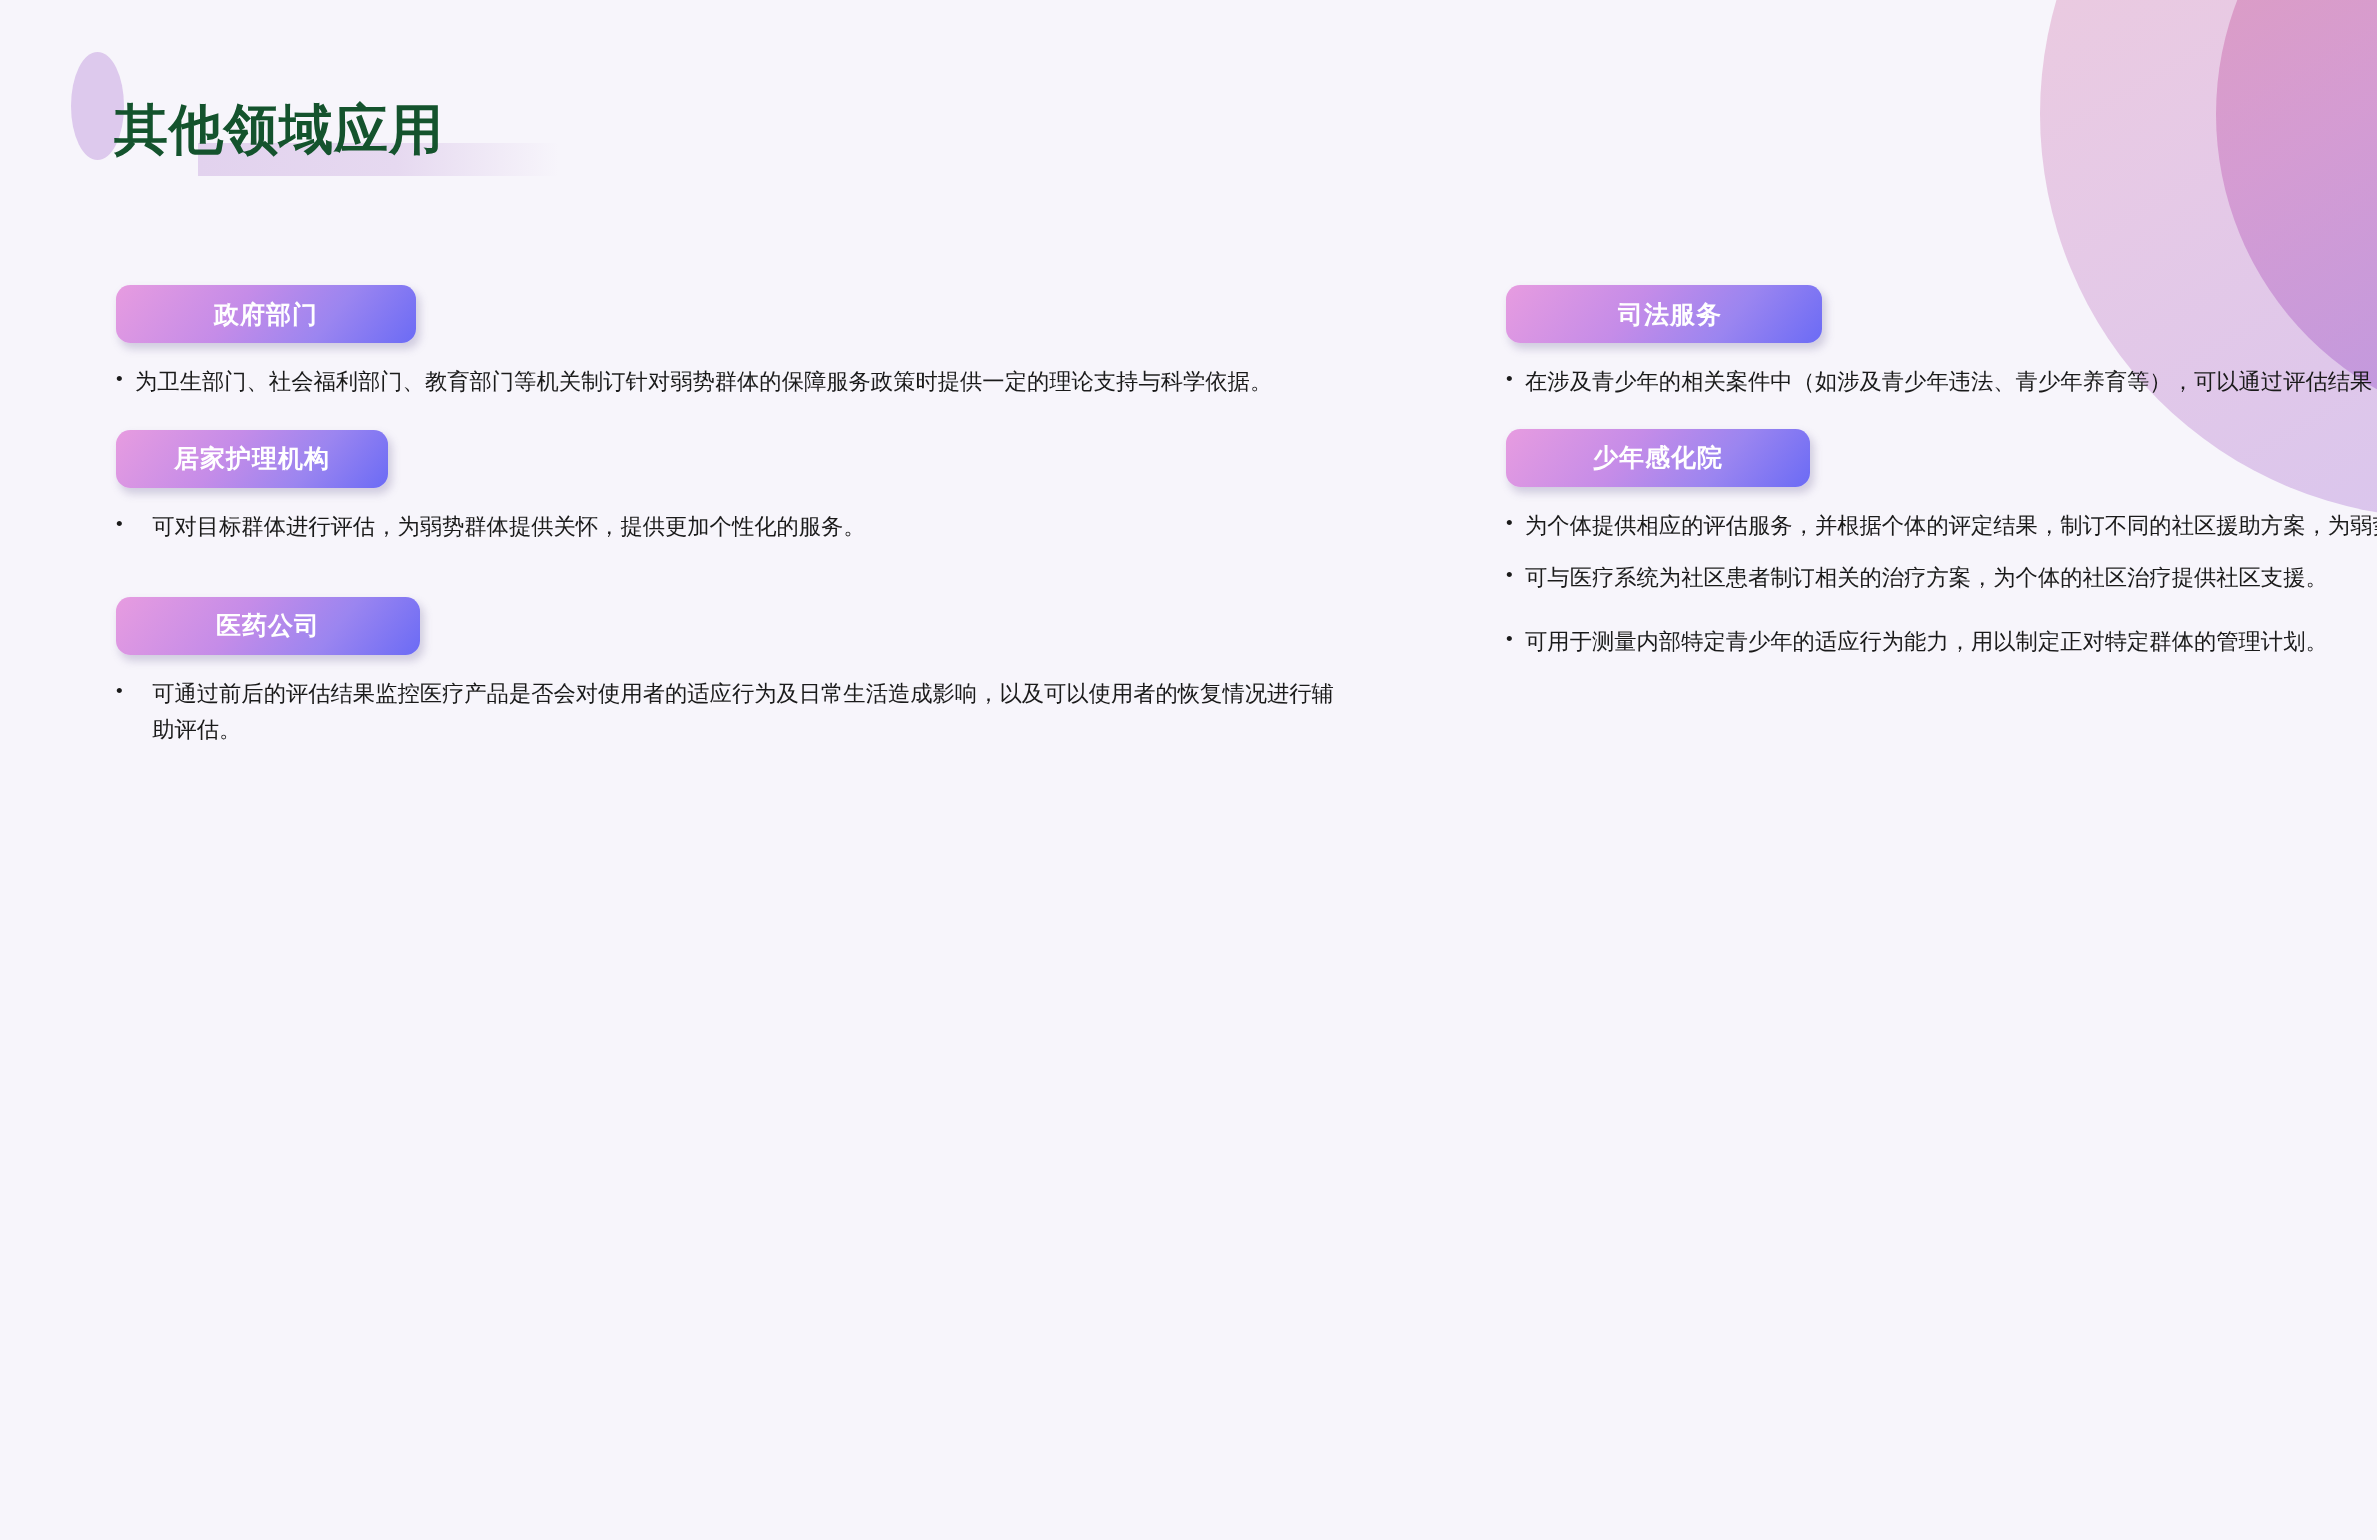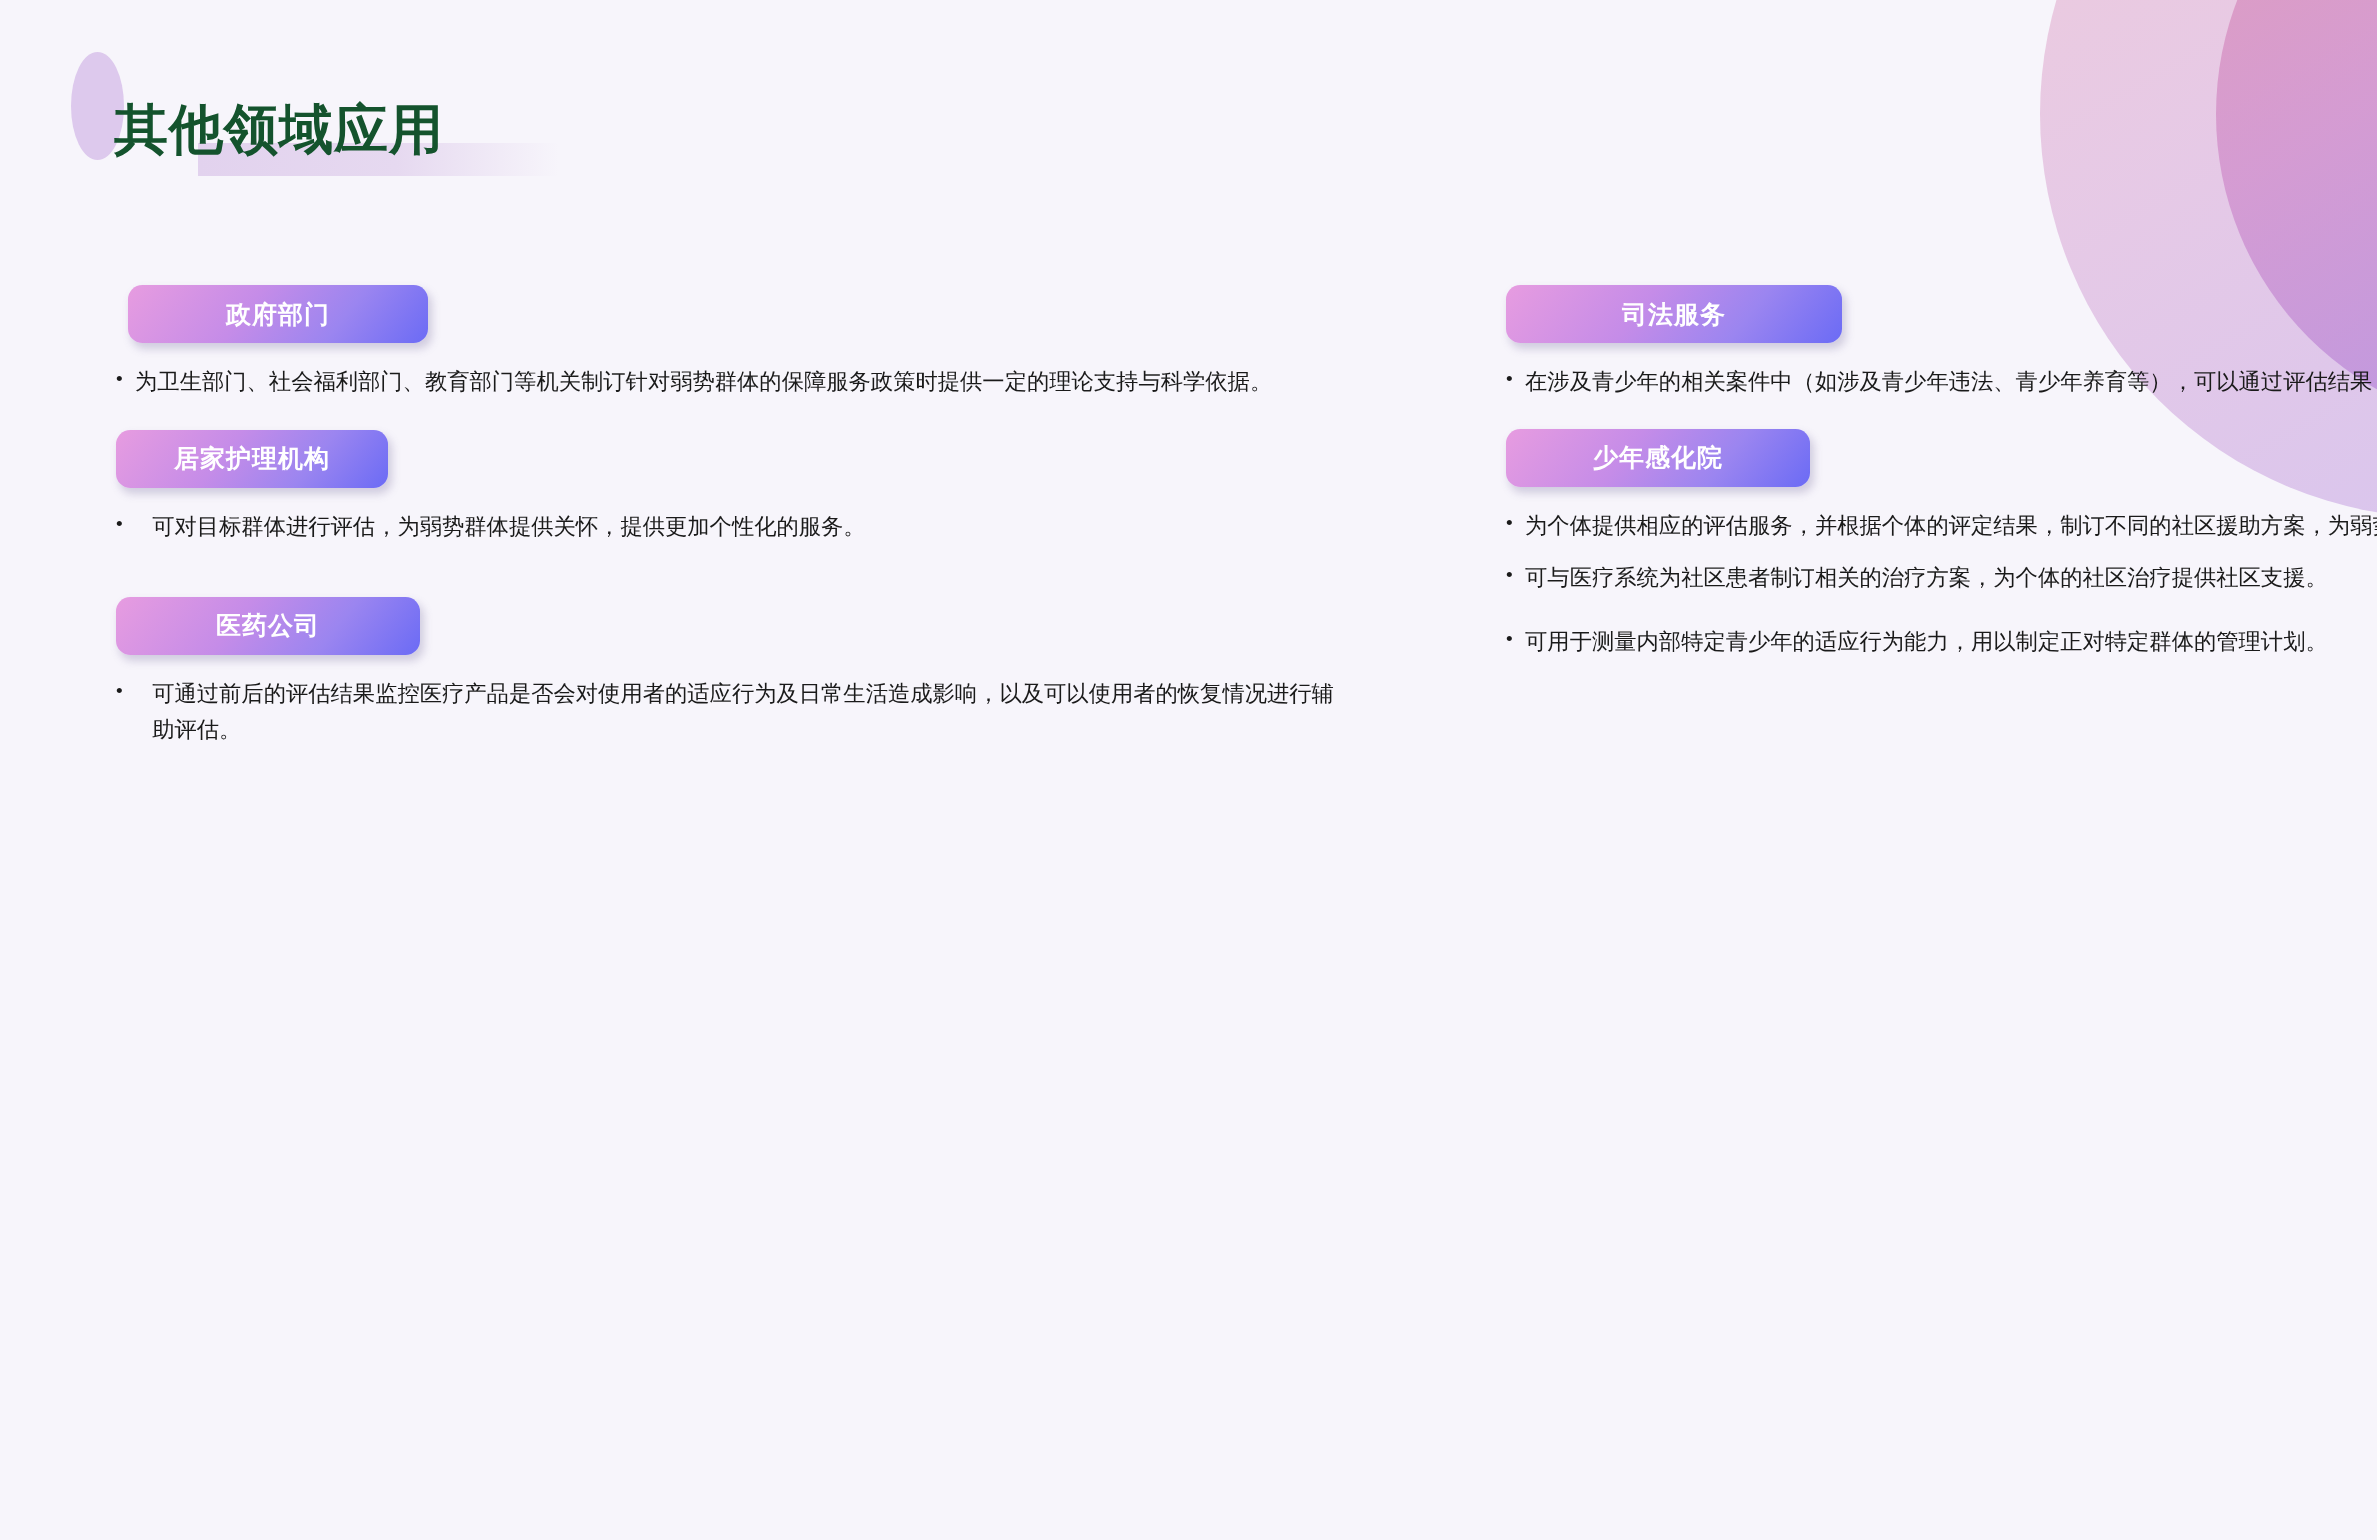--- a/index.html
+++ b/index.html
@@ -143,21 +143,21 @@
 
 <div class="title-block">
   <div class="title-ellipse"></div>
   <div class="title-underlay"></div>
   <div class="title-text">其他领域应用</div>
 </div>
 
 <div class="columns">
   <div class="column left" id="col-left">
       <div class="card" style="margin-top: 0px;">
-        <div class="card-header" style="width: 300px; margin-left: 12px;">政府部门</div>
+        <div class="card-header" style="width: 300px;">政府部门</div>
         <div class="bullets">
           <div class="bullet">
             <span class="bullet-marker">•</span>
             <span class="bullet-text">为卫生部门、社会福利部门、教育部门等机关制订针对弱势群体的保障服务政策时提供一定的理论支持与科学依据。</span>
           </div>
         </div>
       </div>
       <div class="card" style="margin-top: 29.5px;">
         <div class="card-header" style="width: 272px;">居家护理机构</div>
         <div class="bullets">
@@ -172,21 +172,21 @@
         <div class="bullets">
           <div class="bullet indented">
             <span class="bullet-marker">•</span>
             <span class="bullet-text">可通过前后的评估结果监控医疗产品是否会对使用者的适应行为及日常生活造成影响，以及可以使用者的恢复情况进行辅助评估。</span>
           </div>
         </div>
       </div>
     </div>
   <div class="column right" id="col-right">
       <div class="card" style="margin-top: 0px;">
-        <div class="card-header" style="width: 336px;">司法服务</div>
+        <div class="card-header" style="width: 304px; padding-left: 12px;">司法服务</div>
         <div class="bullets">
           <div class="bullet">
             <span class="bullet-marker">•</span>
             <span class="bullet-text">在涉及青少年的相关案件中（如涉及青少年违法、青少年养育等），可以通过评估结果，妥善安置特定案件中的青少年。</span>
           </div>
         </div>
       </div>
       <div class="card" style="margin-top: 28.5px;">
         <div class="card-header" style="width: 304px;">少年感化院</div>
         <div class="bullets">

